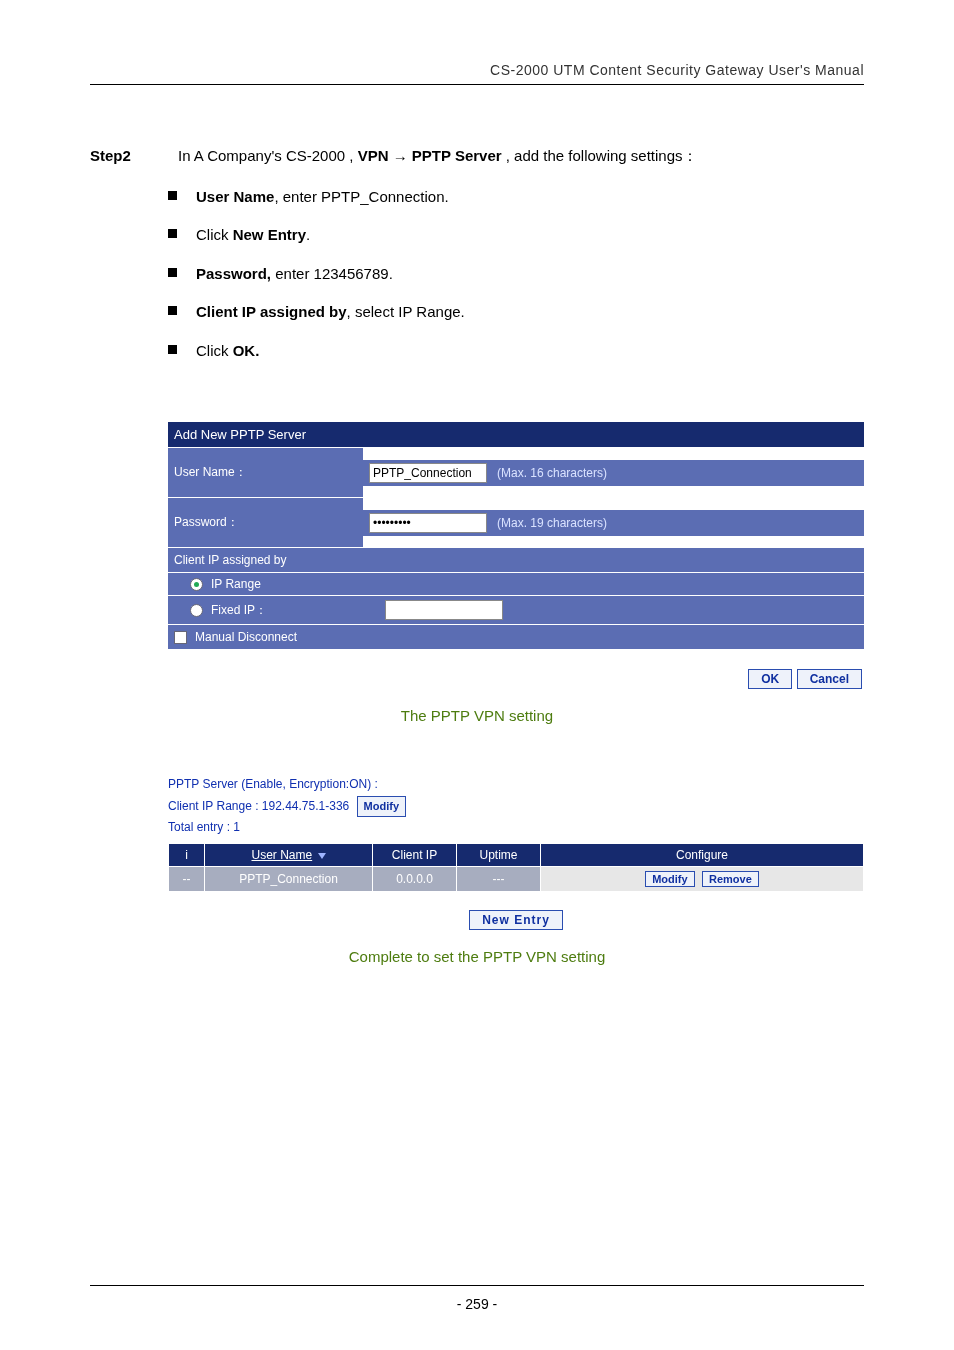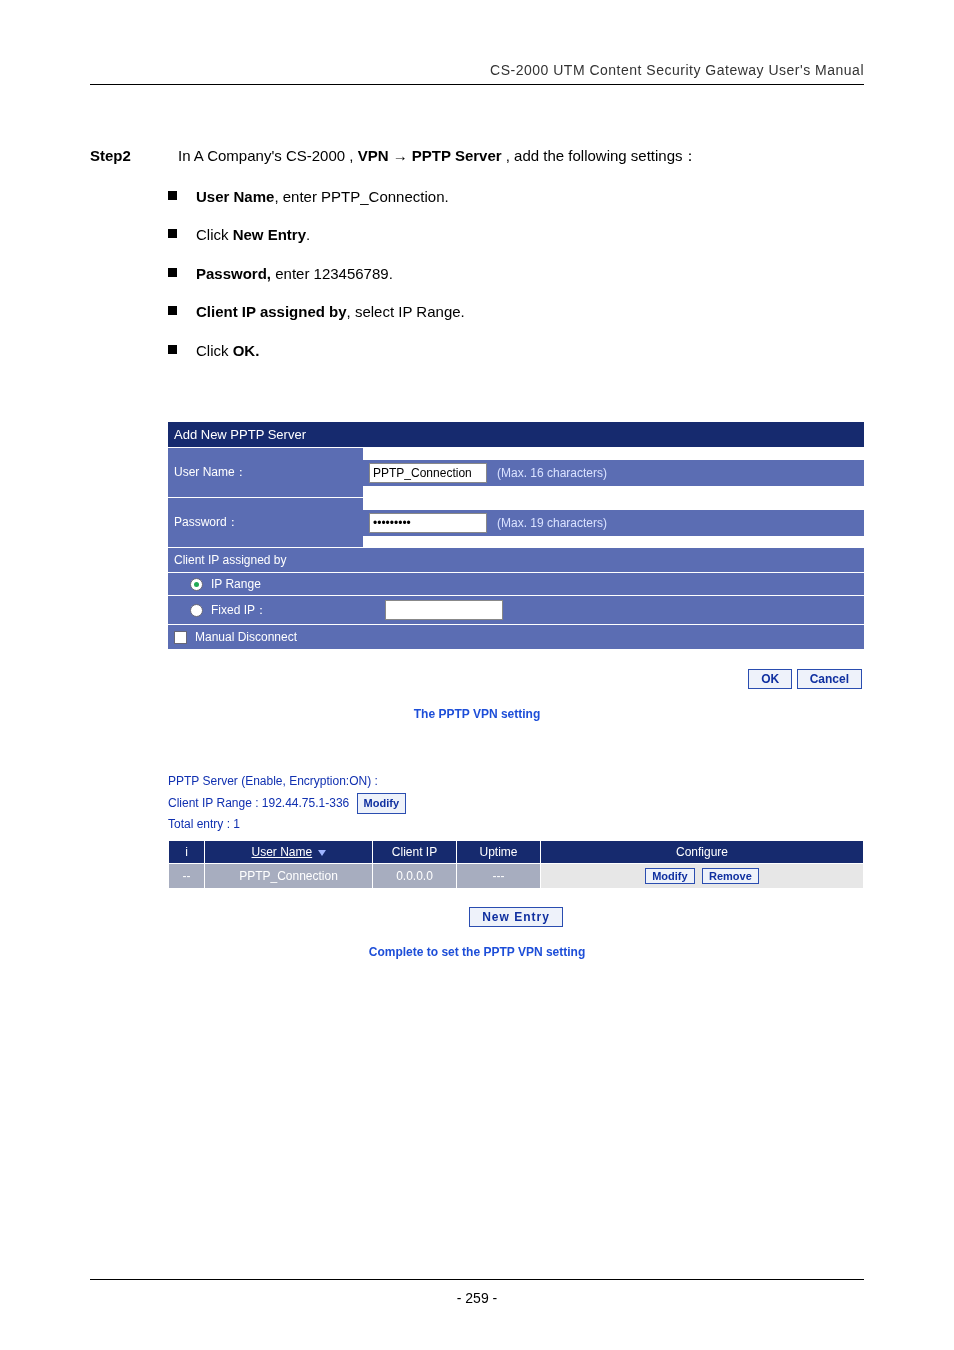--- a/index.html
+++ b/index.html
@@ -152,23 +152,23 @@
     border: 1px solid #2a4db0;
     background: #eef2fa;
     color: #1030a0;
     font-weight: bold;
     font-size: 12px;
     padding: 2px 12px;
     cursor: pointer;
   }
   .caption {
     text-align: center;
-    color: #1d4ed8;
-    font-weight: bold;
-    font-size: 12px;
+    color: #4d7c0f;
+    font-weight: normal;
+    font-size: 15px;
     margin-bottom: 50px;
   }
   .list-area {
     margin-left: 78px;
     margin-bottom: 6px;
   }
   .blue-text {
     color: #1030b0;
     font-size: 12px;
     line-height: 1.8;

